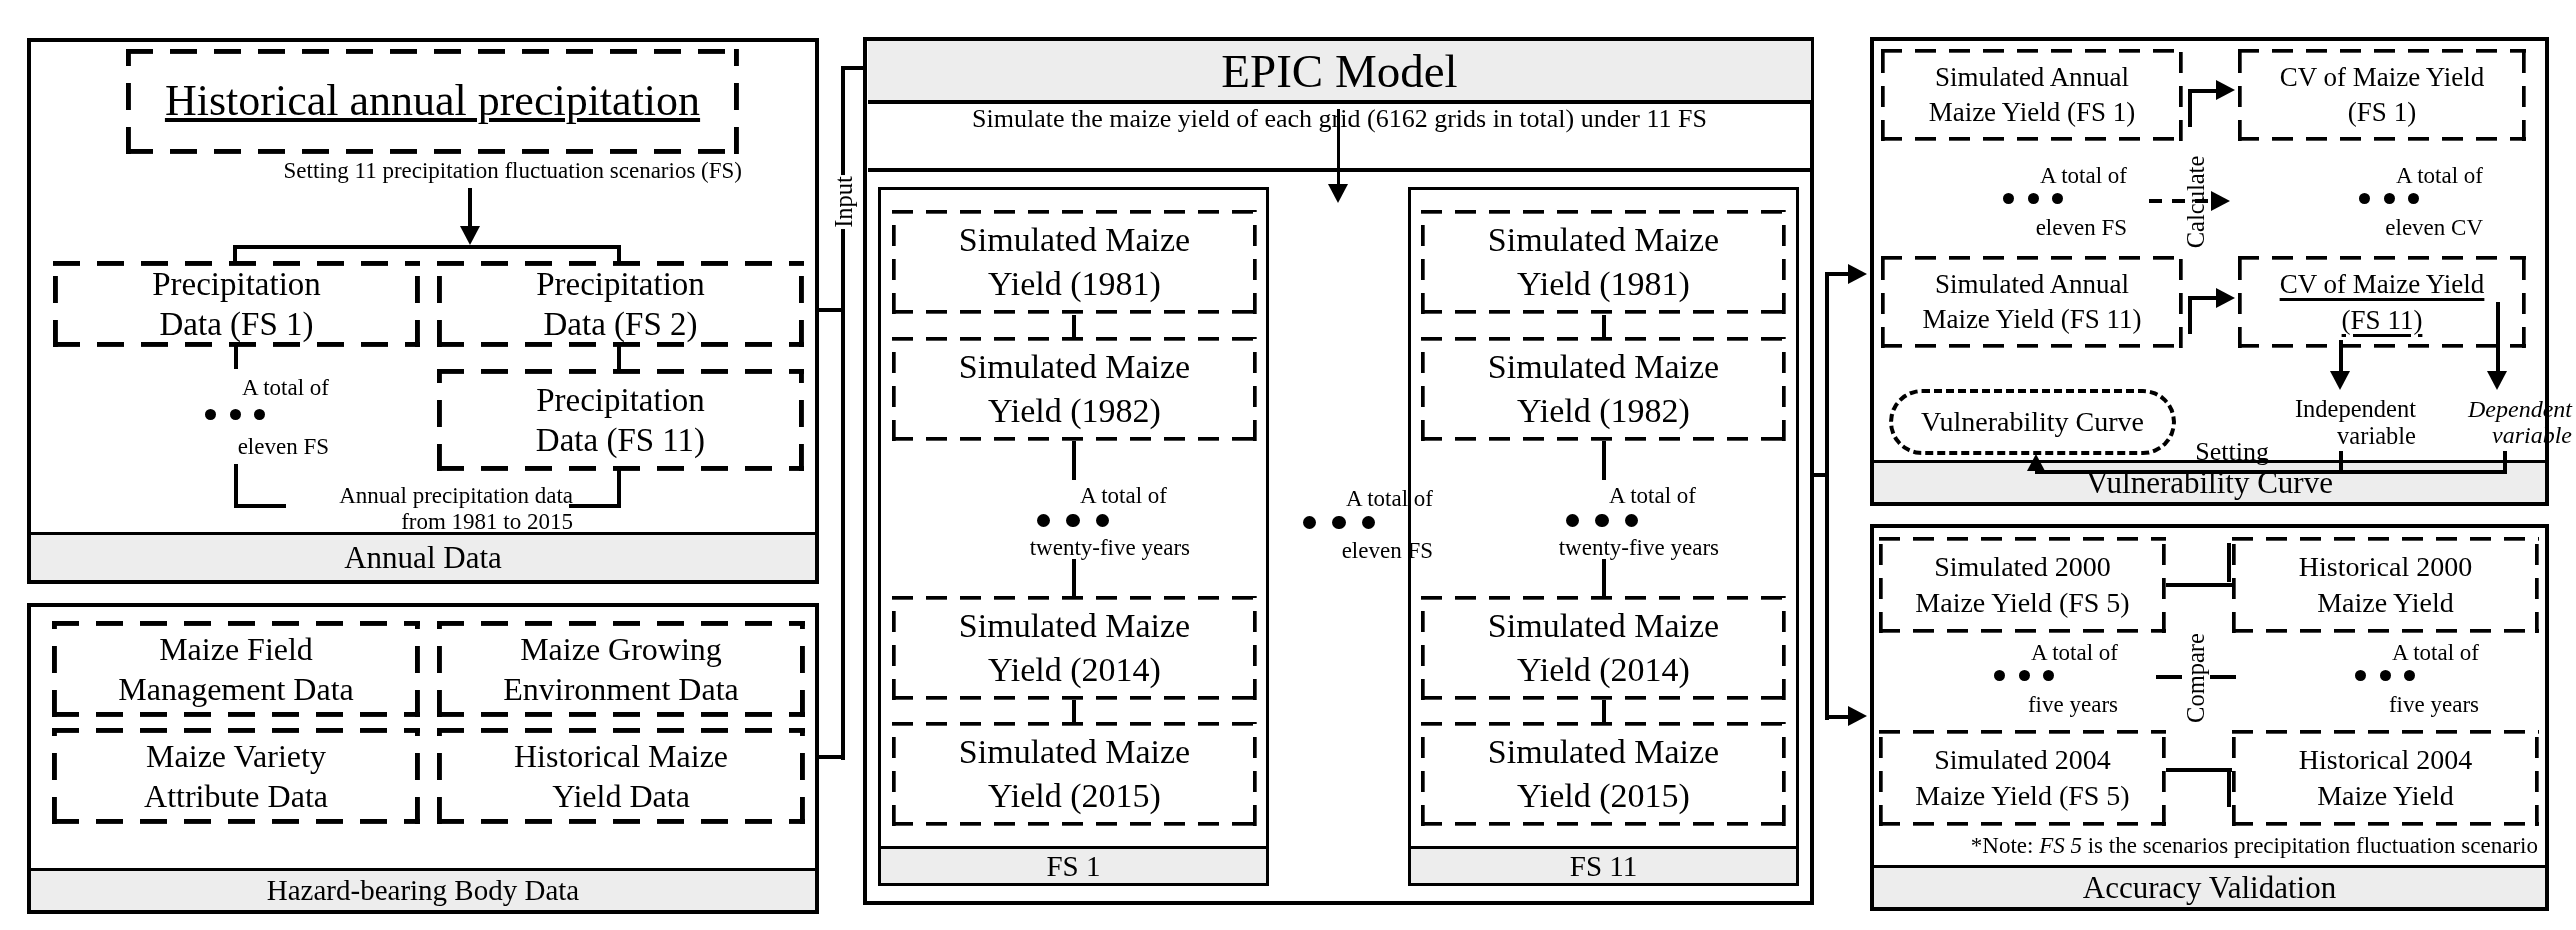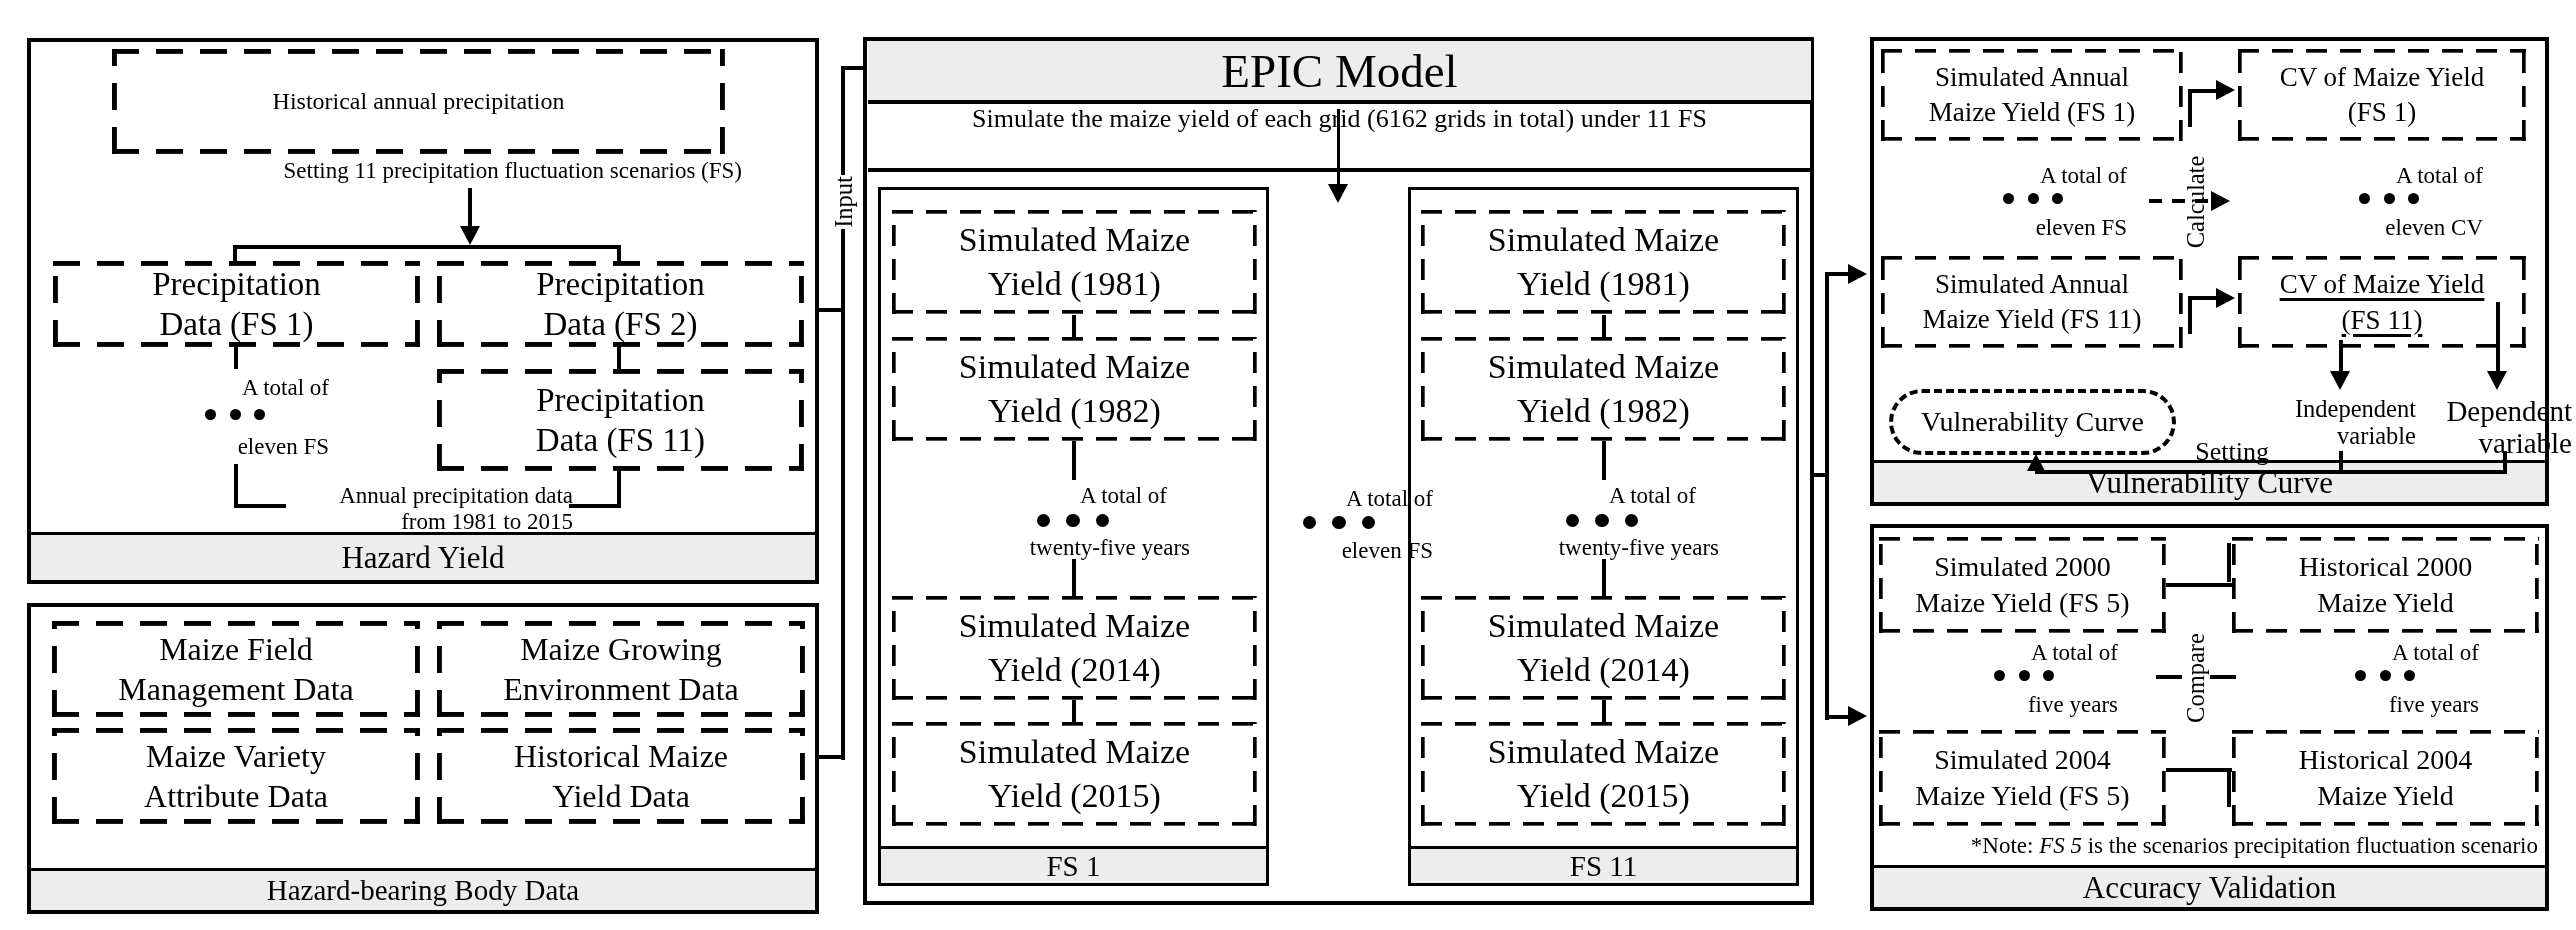--- a/index.html
+++ b/index.html
@@ -46,24 +46,24 @@
   .rotc{position:absolute;width:0;height:0;}
   .rotc>span{position:absolute;left:0;top:0;transform:translate(-50%,-50%) rotate(-90deg);white-space:nowrap;display:block;}
   .u{text-decoration:underline;text-decoration-thickness:2.5px;text-underline-offset:4.9px;}
   .it{font-style:italic;}
 </style>
 </head>
 <body>
 
 <div class="panel" style="left:27px;top:38px;width:784px;height:538px;">
   <div class="band" style="height:45px;font-size:31px;">
-    <span>Hazard Yield</span>
-  </div>
-</div>
-<div class="dbox heavy" style="left:112px;top:49px;width:613px;height:105px;font-size:24px;line-height:1.28;">
+    <span>Annual Data</span>
+  </div>
+</div>
+<div class="dbox heavy" style="left:126px;top:49px;width:613px;height:105px;font-size:44px;line-height:1.28;text-decoration:underline;">
   <span>Historical annual precipitation</span>
 </div>
 <div class="txt" style="left:123px;top:158px;width:619px;font-size:23px;">
   <span>Setting 11 precipitation fluctuation scenarios (FS)</span>
 </div>
 <div class="vl" style="left:468px;top:188px;width:3.7px;height:39px;"></div>
 <div class="ah d" style="left:460px;top:226px;"></div>
 <div class="hl" style="left:233px;top:245px;width:388px;height:3.7px;"></div>
 <div class="vl" style="left:233px;top:245px;width:3.7px;height:16.6px;"></div>
 <div class="vl" style="left:617px;top:245px;width:3.7px;height:16.6px;"></div>
@@ -290,21 +290,21 @@
 <div class="hl" style="left:2188px;top:296px;width:29px;height:3.7px;"></div>
 <div class="ah r" style="left:2216px;top:288px;"></div>
 <div class="vl" style="left:2339px;top:340px;width:3.7px;height:32px;"></div>
 <div class="ah d" style="left:2330px;top:371px;"></div>
 <div class="vl" style="left:2496px;top:302px;width:3.7px;height:71px;"></div>
 <div class="ah d" style="left:2487px;top:371px;"></div>
 <div class="txt" style="left:2269px;top:396px;width:147px;font-size:24.5px;line-height:1.1;">
   <span>Independent</span>
   <span>variable</span>
 </div>
-<div class="txt" style="left:2422px;top:396px;width:150px;font-size:29px;line-height:1.1;">
+<div class="txt" style="left:2422px;top:396px;width:150px;font-size:24px;line-height:1.1;font-style:italic;">
   <span>Dependent</span>
   <span>variable</span>
 </div>
 <div class="rbox" style="left:1889px;top:389px;width:279px;height:58px;font-size:28px;">
   <span>Vulnerability Curve</span>
 </div>
 <div class="vl" style="left:2339px;top:451px;width:3.7px;height:22px;"></div>
 <div class="vl" style="left:2503px;top:451px;width:3.7px;height:22px;"></div>
 <div class="hl" style="left:2035px;top:470px;width:472px;height:3.7px;"></div>
 <div class="ah u" style="left:2027px;top:454px;"></div>

